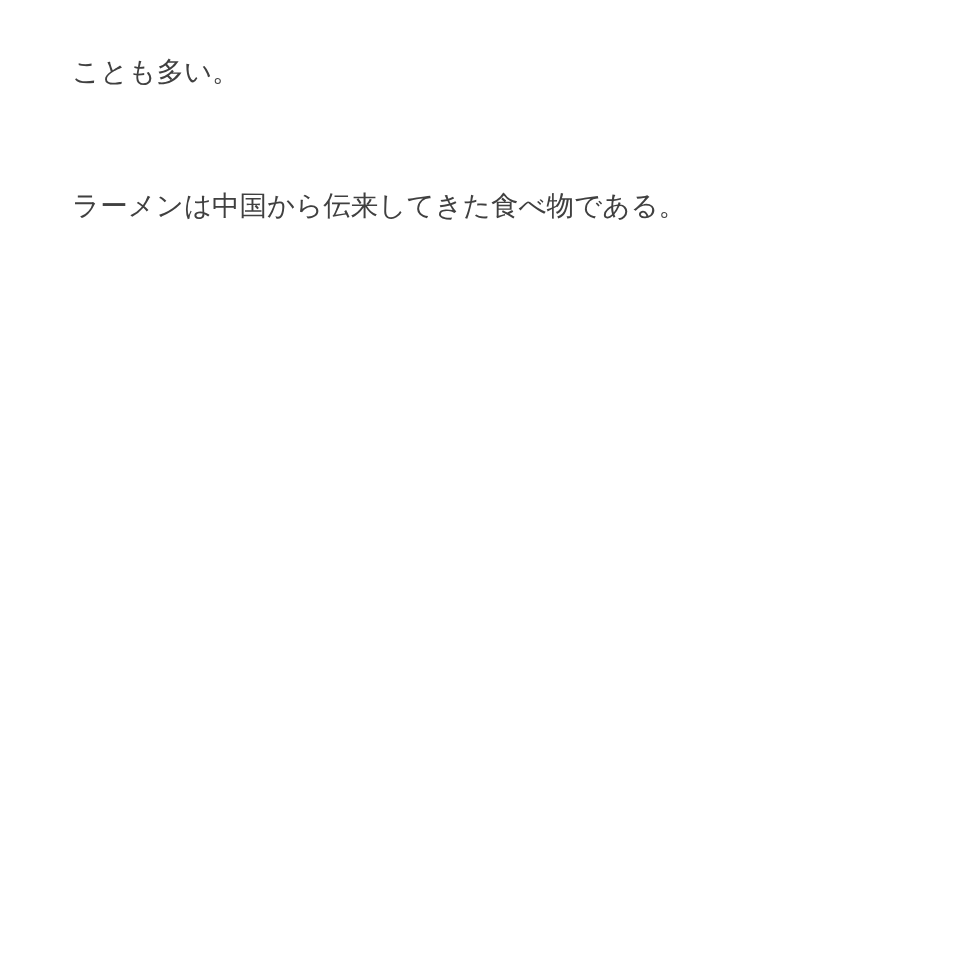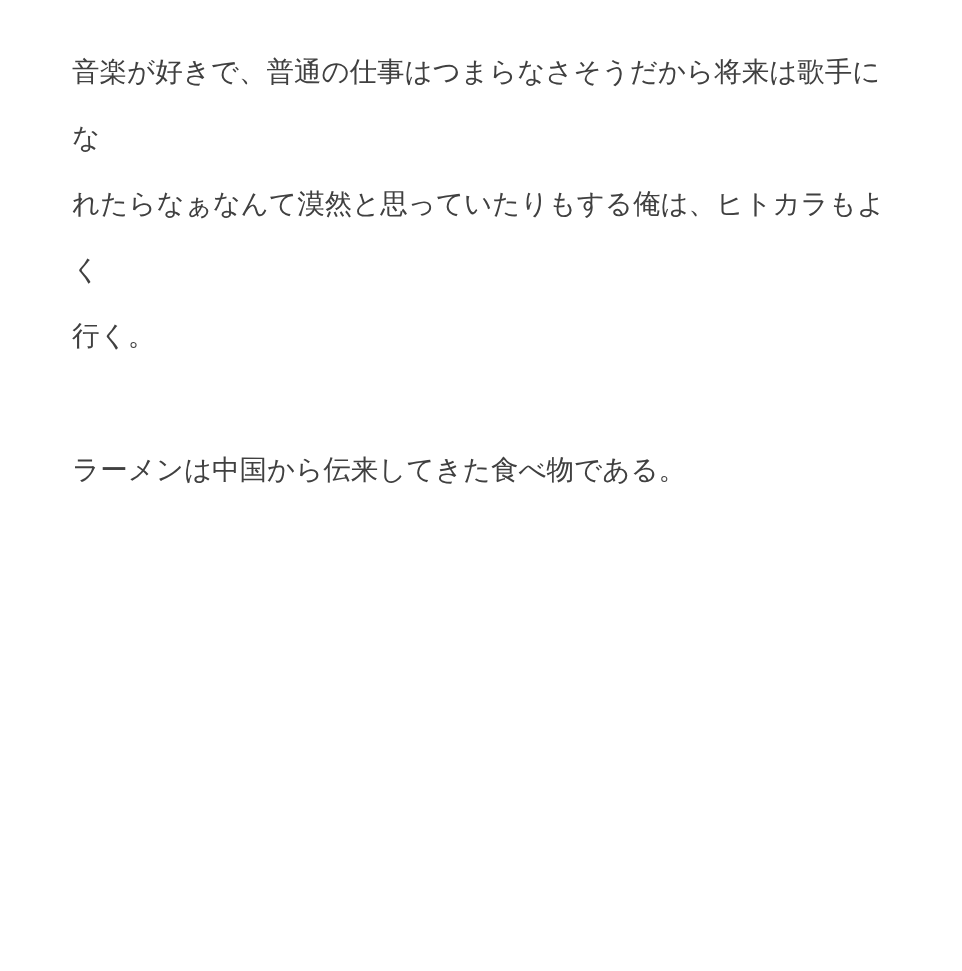--- a/index.html
+++ b/index.html
@@ -36,18 +36,16 @@
     font-weight: 400;
   }
   .novel-paragraph:last-child {
     margin-bottom: 0;
   }
 </style>
 </head>
 <body>
 
 <main class="novel-body">
-  <p class="novel-paragraph">音楽が好きで、普通の仕事はつまらなさそうだから将来は歌手にな
-れたらなぁなんて漠然と思っていたりもする俺は、ヒトカラもよく
-行く。</p>
+  <p class="novel-paragraph">ことも多い。</p>
   <p class="novel-paragraph">ラーメンは中国から伝来してきた食べ物である。</p>
 
 </main>
 
 </body></html>

